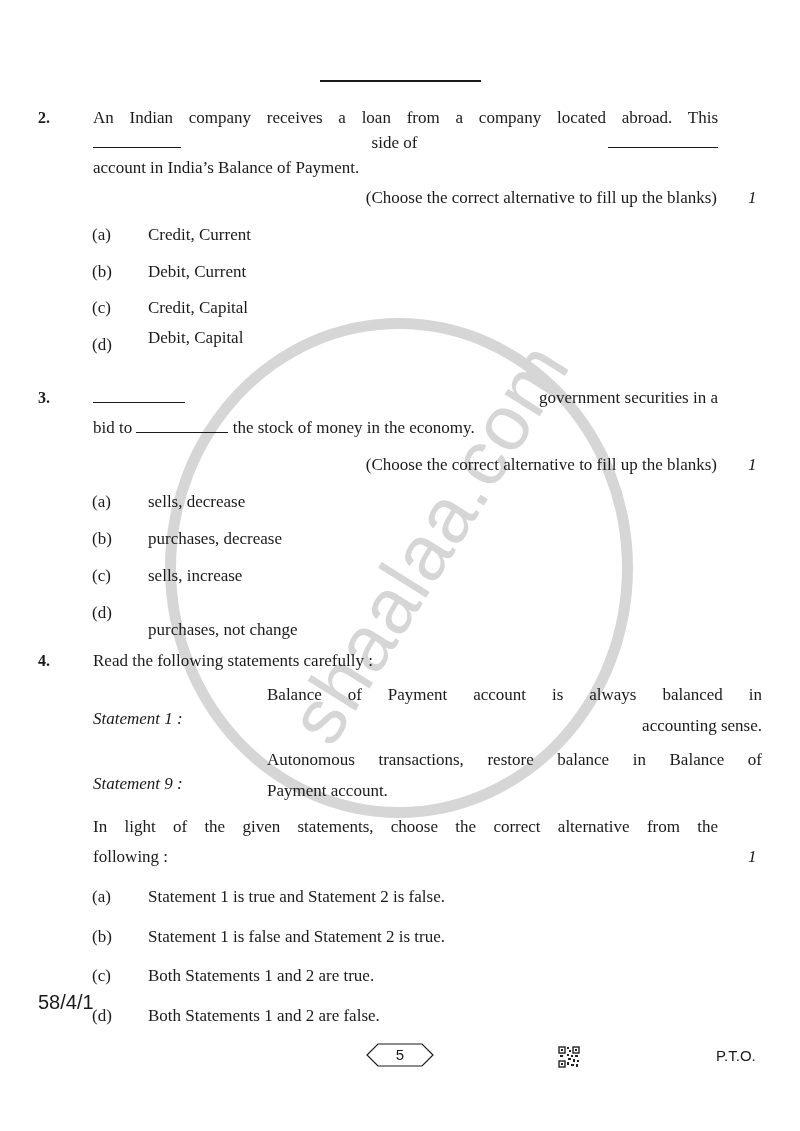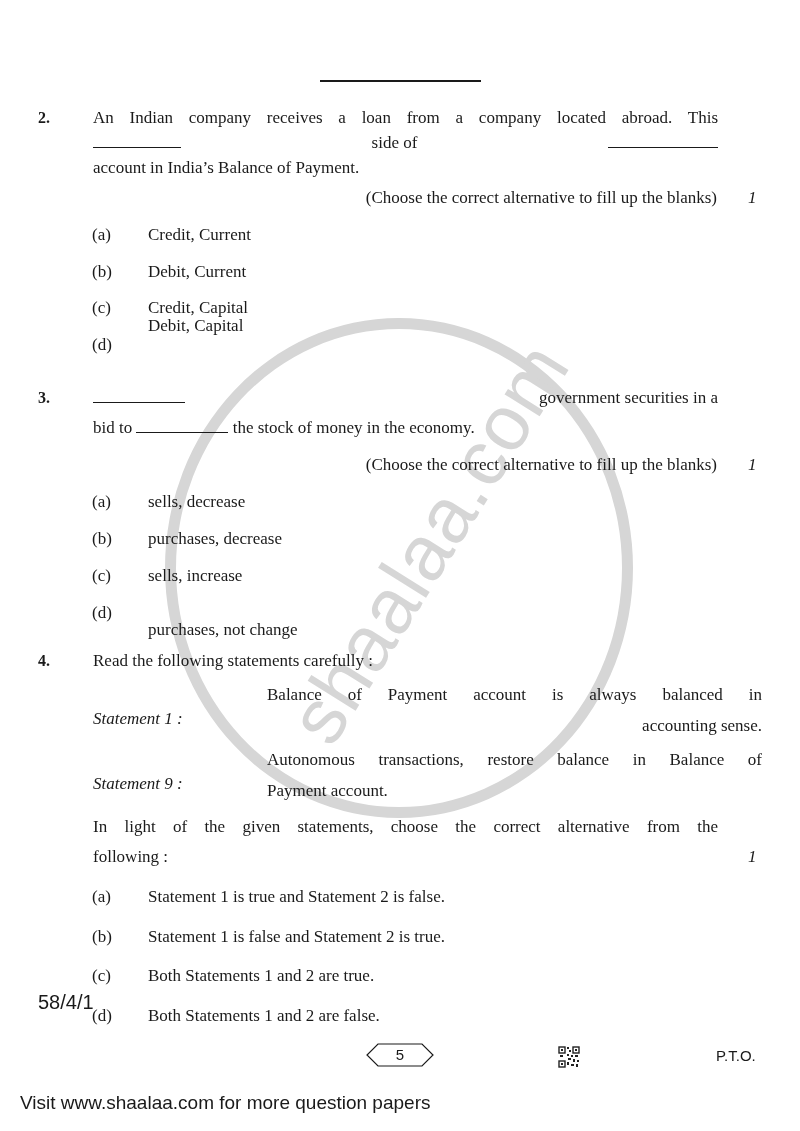--- a/index.html
+++ b/index.html
@@ -207,21 +207,21 @@
       <div class="instr" style="top:188px;">(Choose the correct alternative to fill up the blanks)</div>
       <div class="marks" style="top:188px;">1</div>
 
       <div class="opt-label" style="top:225px;">(a)</div>
       <div class="opt-text" style="top:225px;">Credit, Current</div>
       <div class="opt-label" style="top:262px;">(b)</div>
       <div class="opt-text" style="top:262px;">Debit, Current</div>
       <div class="opt-label" style="top:298px;">(c)</div>
       <div class="opt-text" style="top:298px;">Credit, Capital</div>
       <div class="opt-label" style="top:335px;">(d)</div>
-      <div class="opt-text" style="top:316px;">Debit, Capital</div>
+      <div class="opt-text" style="top:328px;">Debit, Capital</div>
     </div>
 
     <div>
       <div class="qnum" style="top:389px;">3.</div>
       <div class="line" style="top:388px; display:flex; justify-content:space-between; align-items:baseline;">
         <span class="blank" style="width:92px;"></span>
         <span>government securities in a</span>
       </div>
       <div class="line" style="top:418px;">
         <span>bid to</span>
@@ -296,16 +296,15 @@
           <rect x="19" y="14" width="2" height="2" fill="#222"></rect>
           <rect x="9" y="16" width="2" height="3" fill="#222"></rect>
           <rect x="13" y="18" width="3" height="2" fill="#222"></rect>
           <rect x="18" y="18" width="2" height="3" fill="#222"></rect>
         </svg>
       </div>
 
       <div class="pto">P.T.O.</div>
     </div>
 
-    <div class="visit">Visit www.shaalaa.com for more question papers</div>
 
   </div>
 </div>
 
 </body></html>

